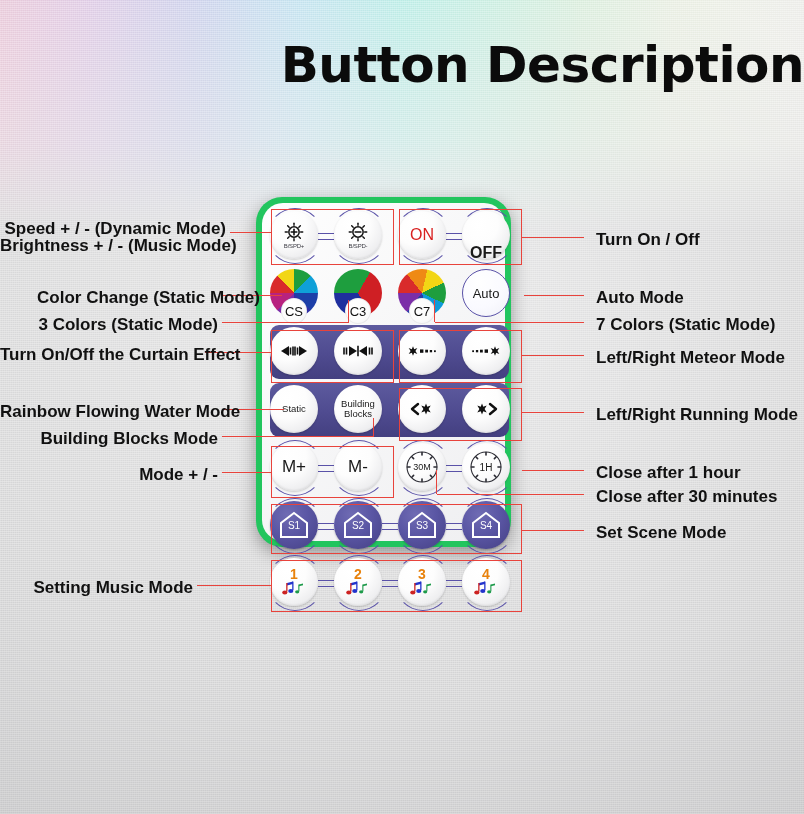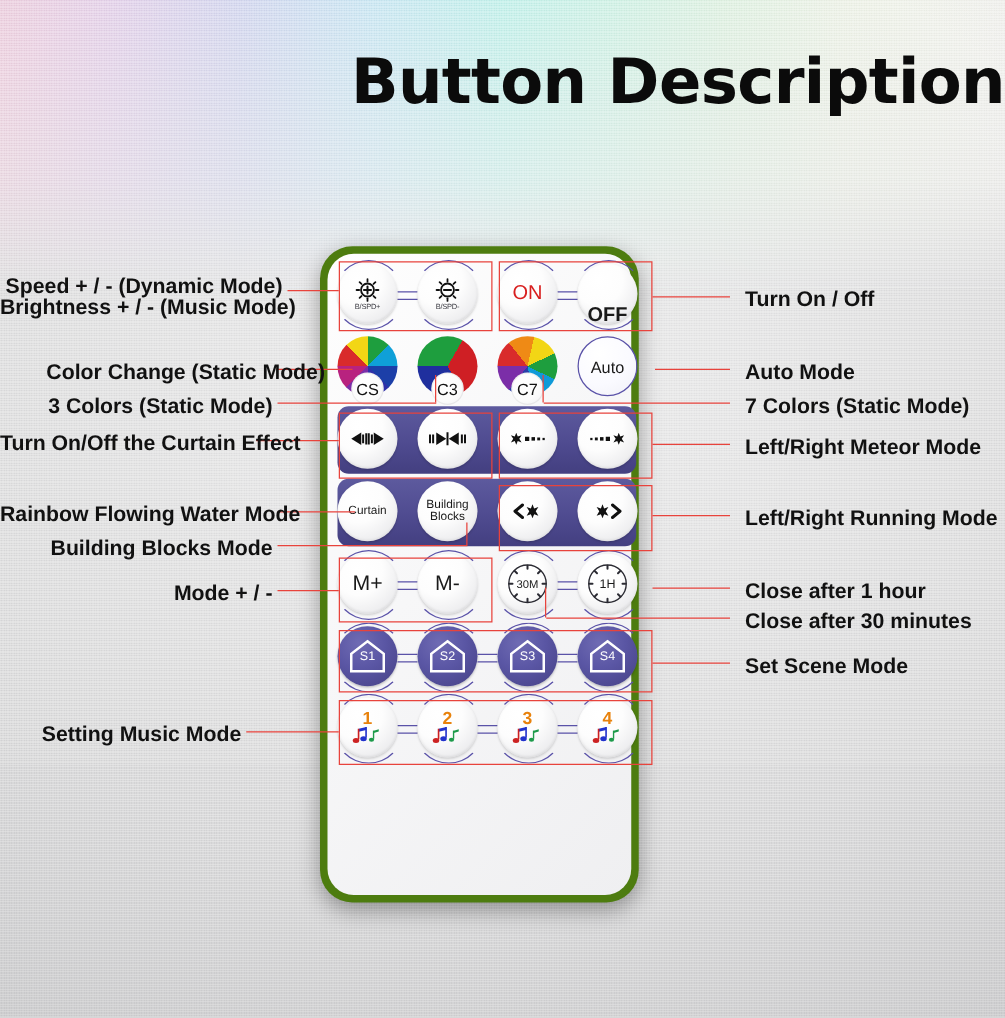--- a/index.html
+++ b/index.html
@@ -32,22 +32,22 @@
 
   
   #title{
     position:absolute;left:0;top:36px;width:804px;text-align:right;
     font-size:50px;font-weight:bold;color:#0b0b0b;letter-spacing:-0.5px;
     font-family:"DejaVu Sans","Liberation Sans",sans-serif;
   }
 
   
   #remote{
-    position:absolute;left:256px;top:197px;width:255px;height:525px;
-    border-radius:26px;background:#4d7c0f;
+    position:absolute;left:256px;top:197px;width:255px;height:350px;
+    border-radius:26px;background:#22c55e;
     box-shadow:0 6px 18px rgba(0,0,0,.35);
     padding:6px;box-sizing:border-box;
   }
   #remote-face{
     width:100%;height:100%;border-radius:21px;box-sizing:border-box;
     background:linear-gradient(135deg,#fefefe 0%,#f7f7f8 45%,#efeff1 100%);
     position:relative;
   }
 
   
@@ -259,21 +259,21 @@
             <rect x="11" y="4.7" width="2.8" height="2.8"></rect>
             <rect x="15.6" y="4.4" width="3.4" height="3.4"></rect>
             <path d="M26 1.2 L27.2 4.2 L30.3 3.1 L28.4 6 L30.3 8.9 L27.2 7.8 L26 10.8 L24.8 7.8 L21.7 8.9 L23.6 6 L21.7 3.1 L24.8 4.2 Z"></path>
           </g>
         </svg>
       </div>
     </div>
 
     <div class="row">
       <div class="btn pearl c1">
-        <div class="lbl-word">Curtain</div>
+        <div class="lbl-word">Static</div>
       </div>
       <div class="btn pearl c2">
         <div class="lbl-word">Building</div>
         <div class="lbl-word">Blocks</div>
       </div>
       <div class="btn pearl c3">
         <svg width="30" height="14" viewBox="0 0 30 14">
           <g fill="none" stroke="#111" stroke-width="2.4" stroke-linecap="round" stroke-linejoin="round">
             <polyline points="11,2 5,7 11,12"></polyline>
           </g>

